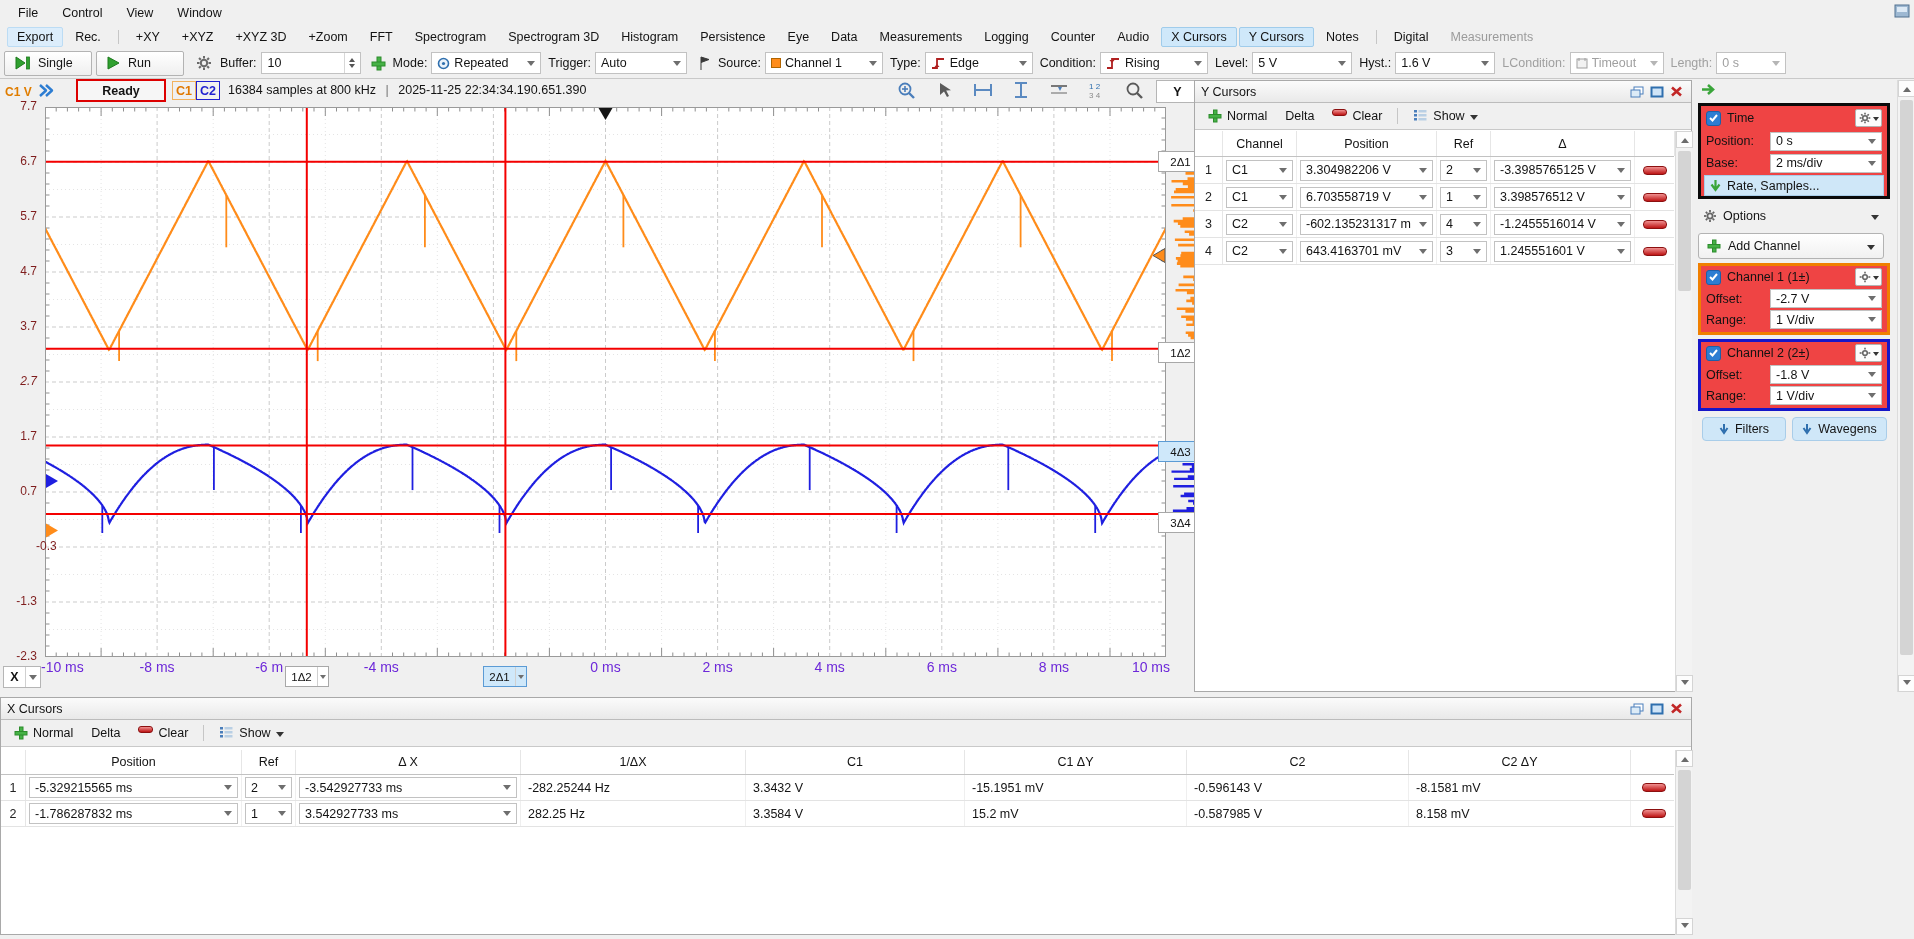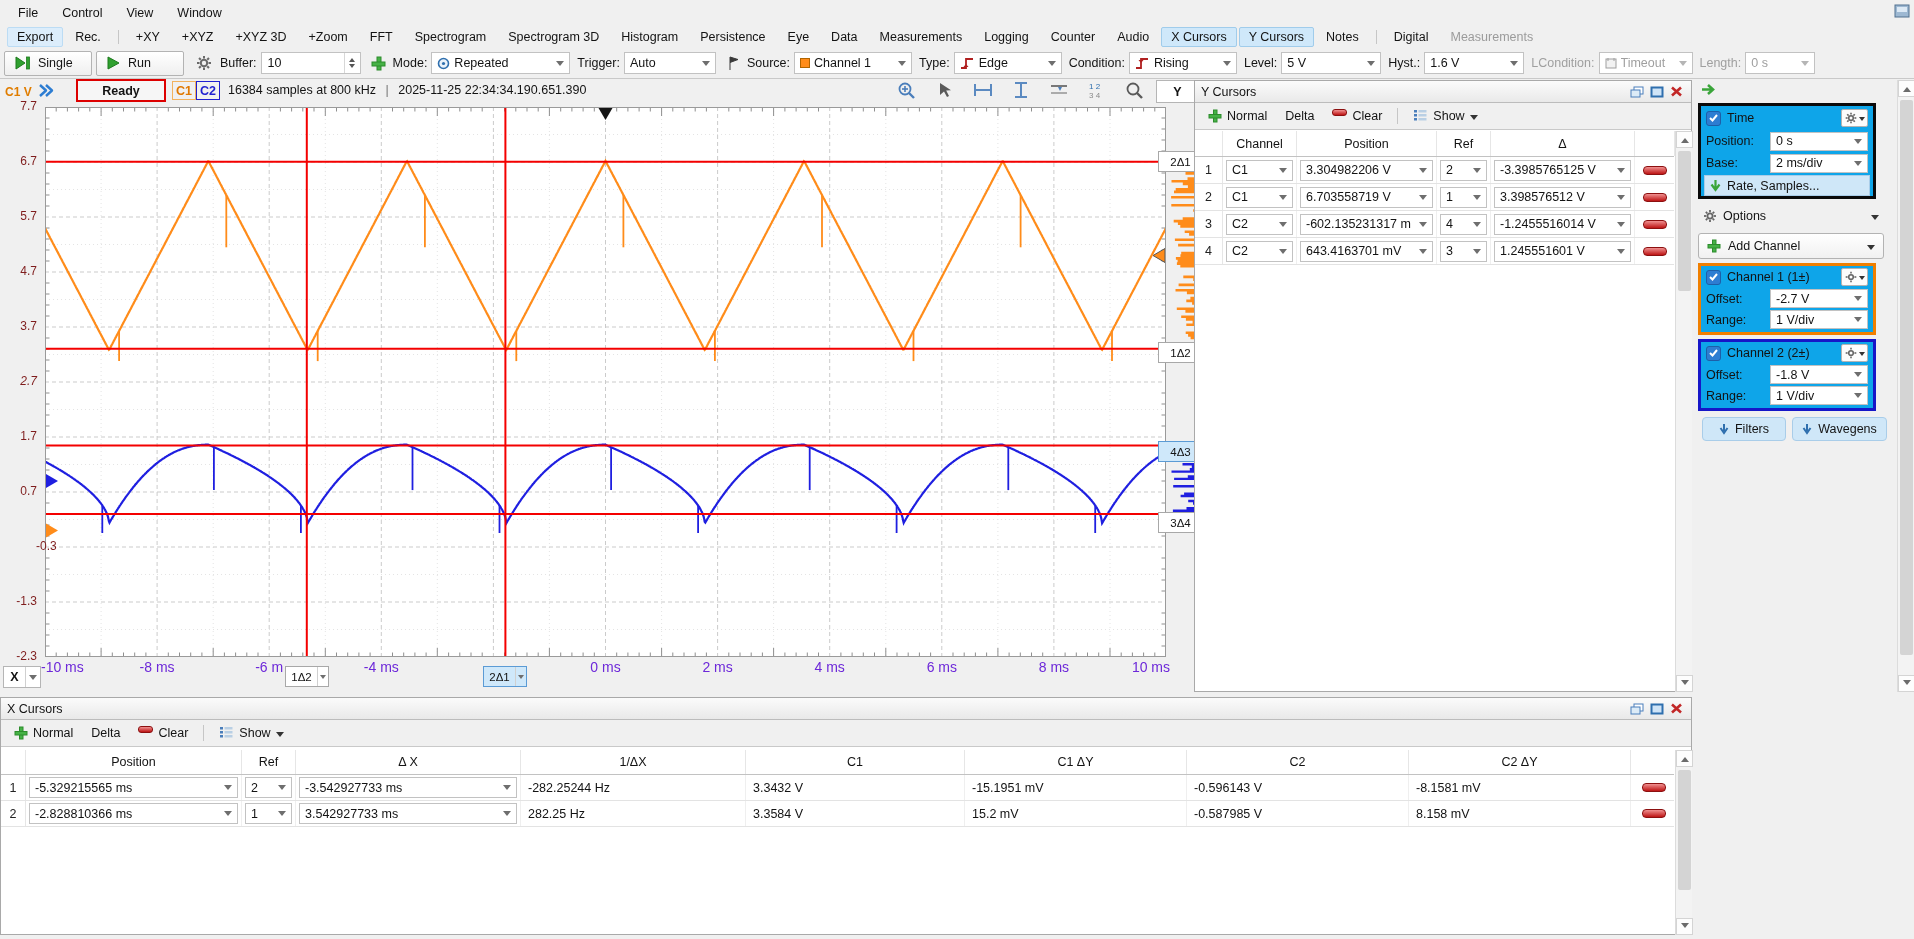--- a/index.html
+++ b/index.html
@@ -97,21 +97,21 @@
 .vscroll{position:absolute;width:17px;background:#f3f3f3;border-left:1px solid #dcdcdc}
 .scr-btn{width:17px;height:17px;background:#fdfdfd;border:1px solid #d4d4d4;display:flex;align-items:center;justify-content:center}
 .scr-up{position:absolute;top:0}
 .scr-dn{position:absolute;bottom:0}
 .tri-up{width:0;height:0;border:4px solid transparent;border-bottom:5px solid #6b6b6b;margin-bottom:2px}
 .tri-dn{width:0;height:0;border:4px solid transparent;border-top:5px solid #6b6b6b;margin-top:2px}
 .scr-thumb{position:absolute;left:2px;width:13px;background:#d4d4d4;border-radius:2px}
 
 #sidebar{position:absolute;left:1698px;top:0;width:186px;height:860px}
 #sb-arrow{position:absolute;left:2px;top:3px}
-.sb-panel{position:absolute;left:0;width:178px;background:#0ea5e9}
+.sb-panel{position:absolute;left:0;width:192px;background:#ef4444}
 #time-panel{top:24px;height:96px;border:3px solid #0a0a0a}
 #ch1-panel{top:184px;height:72px;border:3px solid #f07f00}
 #ch2-panel{top:260px;height:72px;border:3px solid #1616c8}
 .sb-head{height:24px;display:flex;align-items:center;gap:6px;padding:0 5px}
 .sb-head .t{flex:1;white-space:nowrap}
 .cbx{width:15px;height:15px;background:#2d7dd2;border:1px solid #1d5globe;border:1px solid #1d5fa8;border-radius:3px;display:flex;align-items:center;justify-content:center;flex:none}
 .gearbtn{width:27px;height:18px;border:1px solid #b3b3b3;background:#fcfcfc;border-radius:2px;display:flex;align-items:center;justify-content:center;gap:2px}
 .sb-row{height:22px;display:flex;align-items:center;padding:0 5px;gap:4px}
 .sb-row .l{width:60px;white-space:nowrap}
 .sb-row .combo{flex:1;height:19px}
@@ -206,21 +206,21 @@
     <div class="spin-btns">
         <i class="sb up"></i>
         <i class="sb dn"></i>
       </div>
   </div>
   <svg width="15" height="15" style="margin-left:6px">
       <rect x="6" y="1" width="4" height="13" fill="#46b246" stroke="#2c8c2c"></rect>
       <rect x="1" y="6" width="13" height="4" fill="#46b246" stroke="#2c8c2c"></rect>
     </svg>
   <span class="lbl">Mode:</span>
-  <div class="combo" style="width:139px">
+  <div class="combo" style="width:110px">
     <svg width="13" height="13">
         <circle cx="6.5" cy="6.5" r="5" fill="#eaf2fa" stroke="#2f6fae" stroke-width="1.6"></circle>
         <circle cx="6.5" cy="6.5" r="1.6" fill="#2f6fae"></circle>
       </svg>
     <span class="val">Repeated</span>
       <i class="chev"></i>
   </div>
   <span class="lbl">Trigger:</span>
   <div class="combo" style="width:92px">
     <span class="val">Auto</span>
@@ -1215,21 +1215,21 @@
         <span class="cellt">-0.596143 V</span>
         <span class="cellt">-8.1581 mV</span>
         <div class="cellm">
             <span class="minus-btn"></span>
           </div>
       </div>
       <div class="xtbl-row trow">
         <span class="rn">2</span>
         <div class="cellc">
             <div class="combo">
-              <span class="val">-2.828810366 ms</span>
+              <span class="val">-1.786287832 ms</span>
               <i class="chev"></i>
             </div>
           </div>
         <div class="cellc">
             <div class="combo">
               <span class="val">1</span>
               <i class="chev"></i>
             </div>
           </div>
         <div class="cellc">

